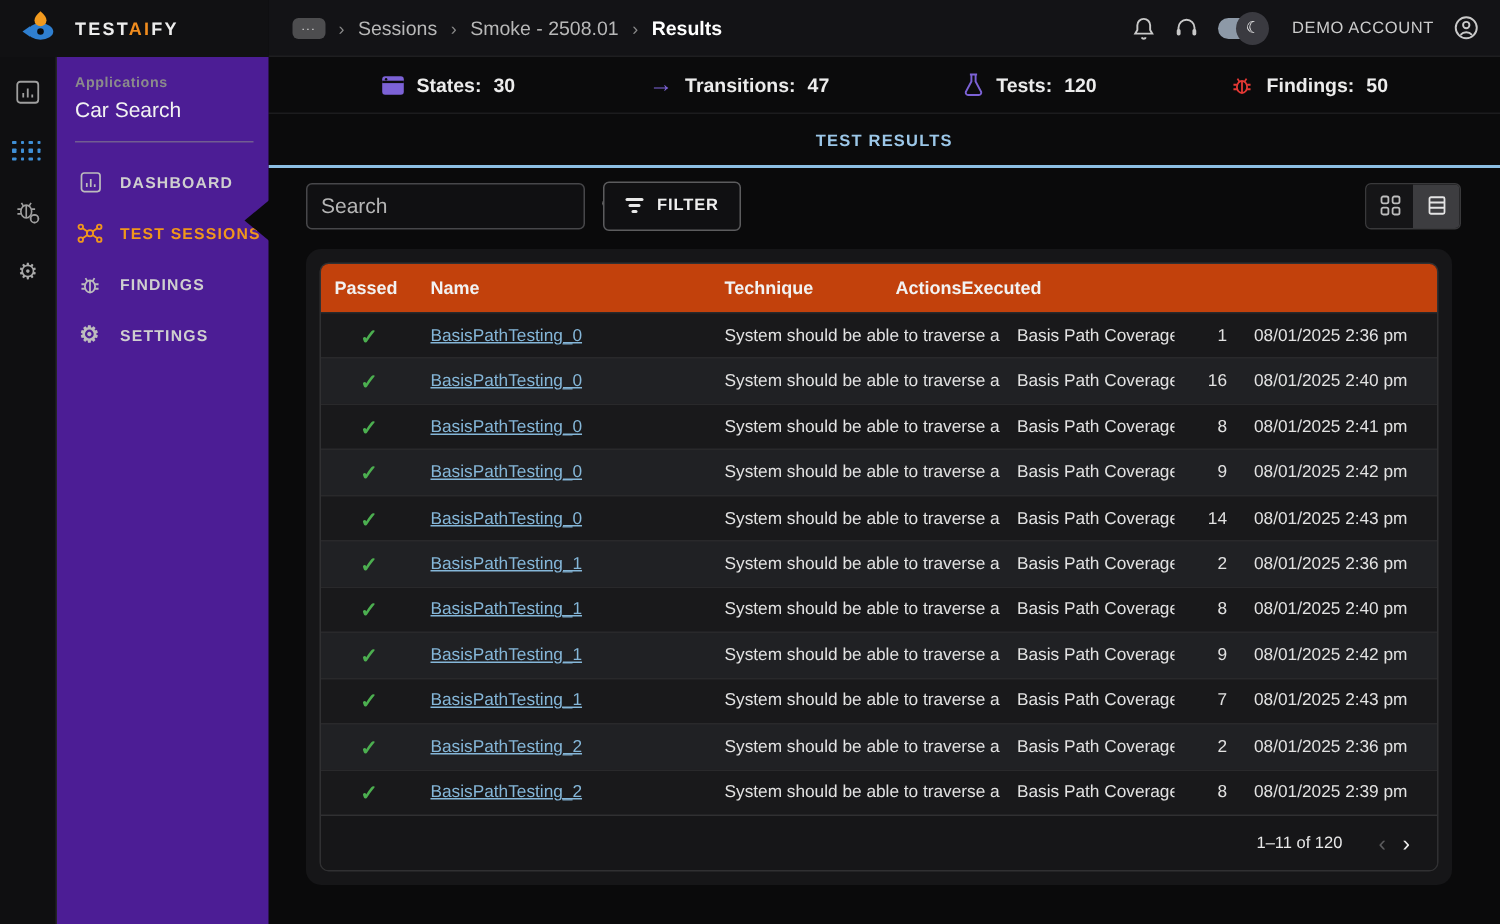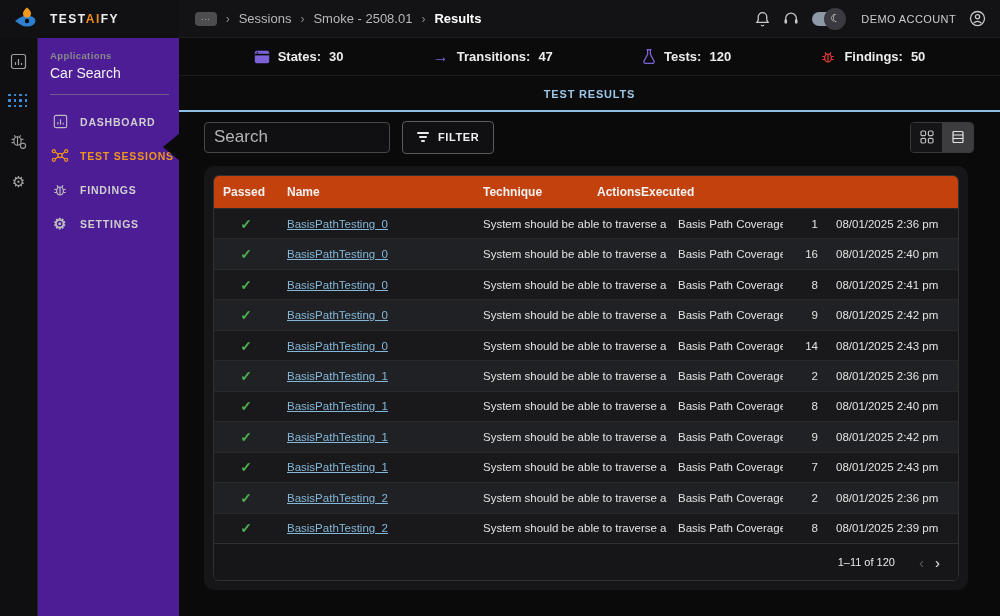--- a/index.html
+++ b/index.html
@@ -89,21 +89,21 @@
   .tab.active { color:#9cc7e8; }
   .tab.active::after { content:""; position:absolute; left:0; right:0; bottom:-1px; height:2px; background:#8cbfe4; }
 
   
   .toolbar { position:absolute; left:179px; top:112px; right:0; height:50px; display:flex; align-items:center; padding:0 26px 0 25px; gap:12px; }
   .search-box {
     width:186px; height:31px; background:#101012;
     border:1px solid #47474a; border-radius:4px;
     display:flex; align-items:center; padding:0 9px; gap:6px;
   }
-  .search-box input { flex:1; background:transparent; border:none; outline:none; color:#e2e2e2; font-size:17px; font-family:"Liberation Sans",sans-serif; }
+  .search-box input { flex:1; background:transparent; border:none; outline:none; color:#e2e2e2; font-size:14px; font-family:"Liberation Sans",sans-serif; }
   .search-box input::placeholder { color:#b5b5b5; }
   .filter-btn {
     height:33px; background:#101012; border:1px solid #5c5c5e; border-radius:4px;
     display:flex; align-items:center; gap:9px; padding:0 14px; cursor:pointer;
     color:#efefef; font-size:11px; font-weight:bold; letter-spacing:.6px;
   }
   .filter-lines { display:flex; flex-direction:column; align-items:center; gap:2.5px; }
   .filter-lines i { display:block; height:1.6px; background:#e8e8e8; border-radius:1px; }
   .filter-lines i:nth-child(1){width:12px;} .filter-lines i:nth-child(2){width:8px;} .filter-lines i:nth-child(3){width:4px;}
   .view-toggle { margin-left:auto; display:flex; border:1px solid #39393b; border-radius:4px; overflow:hidden; }

